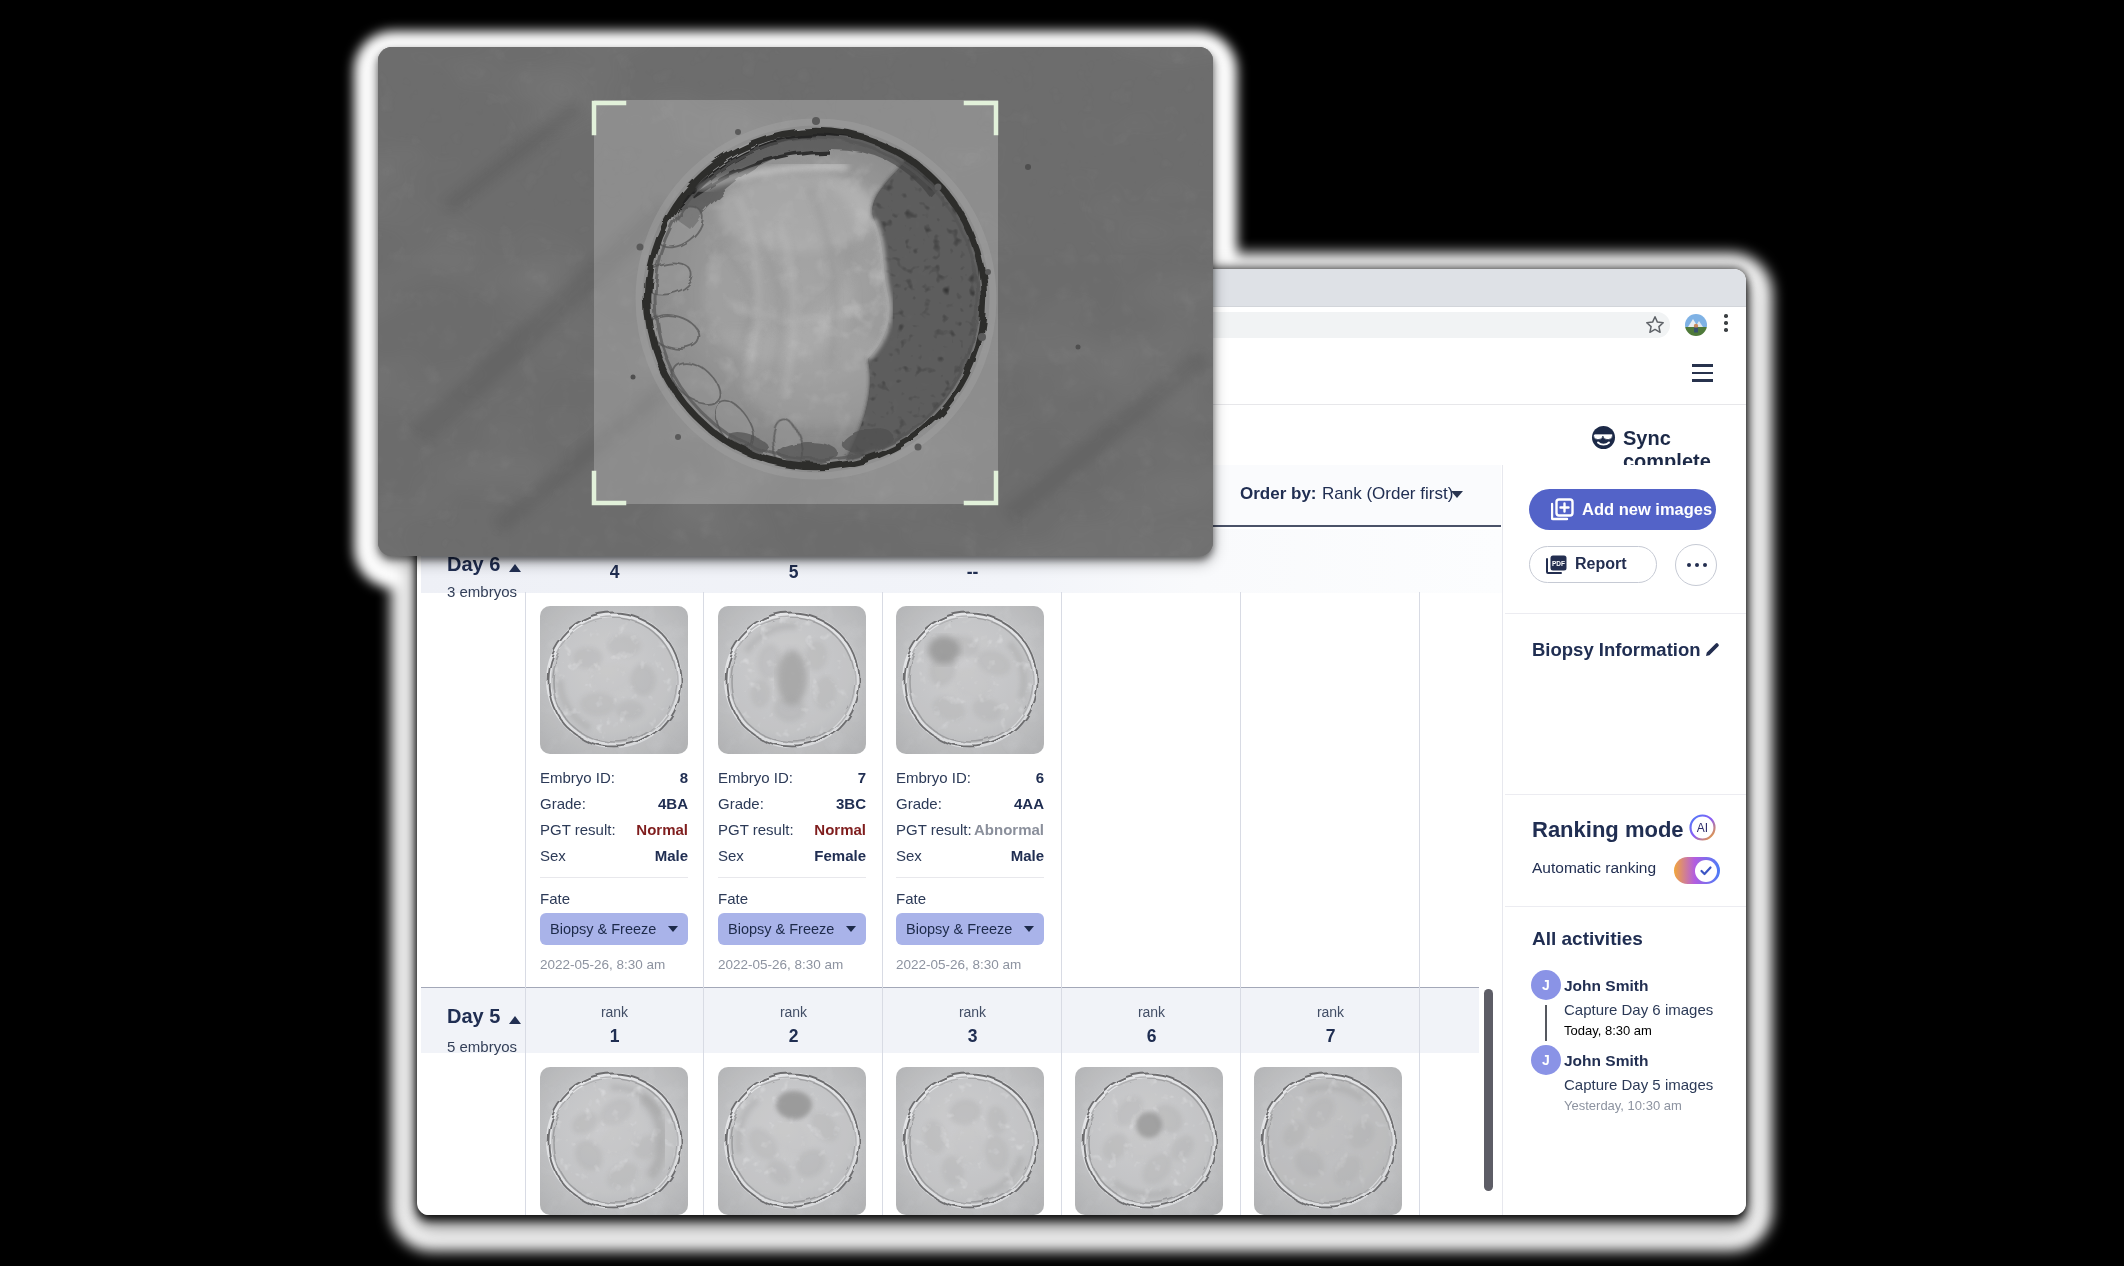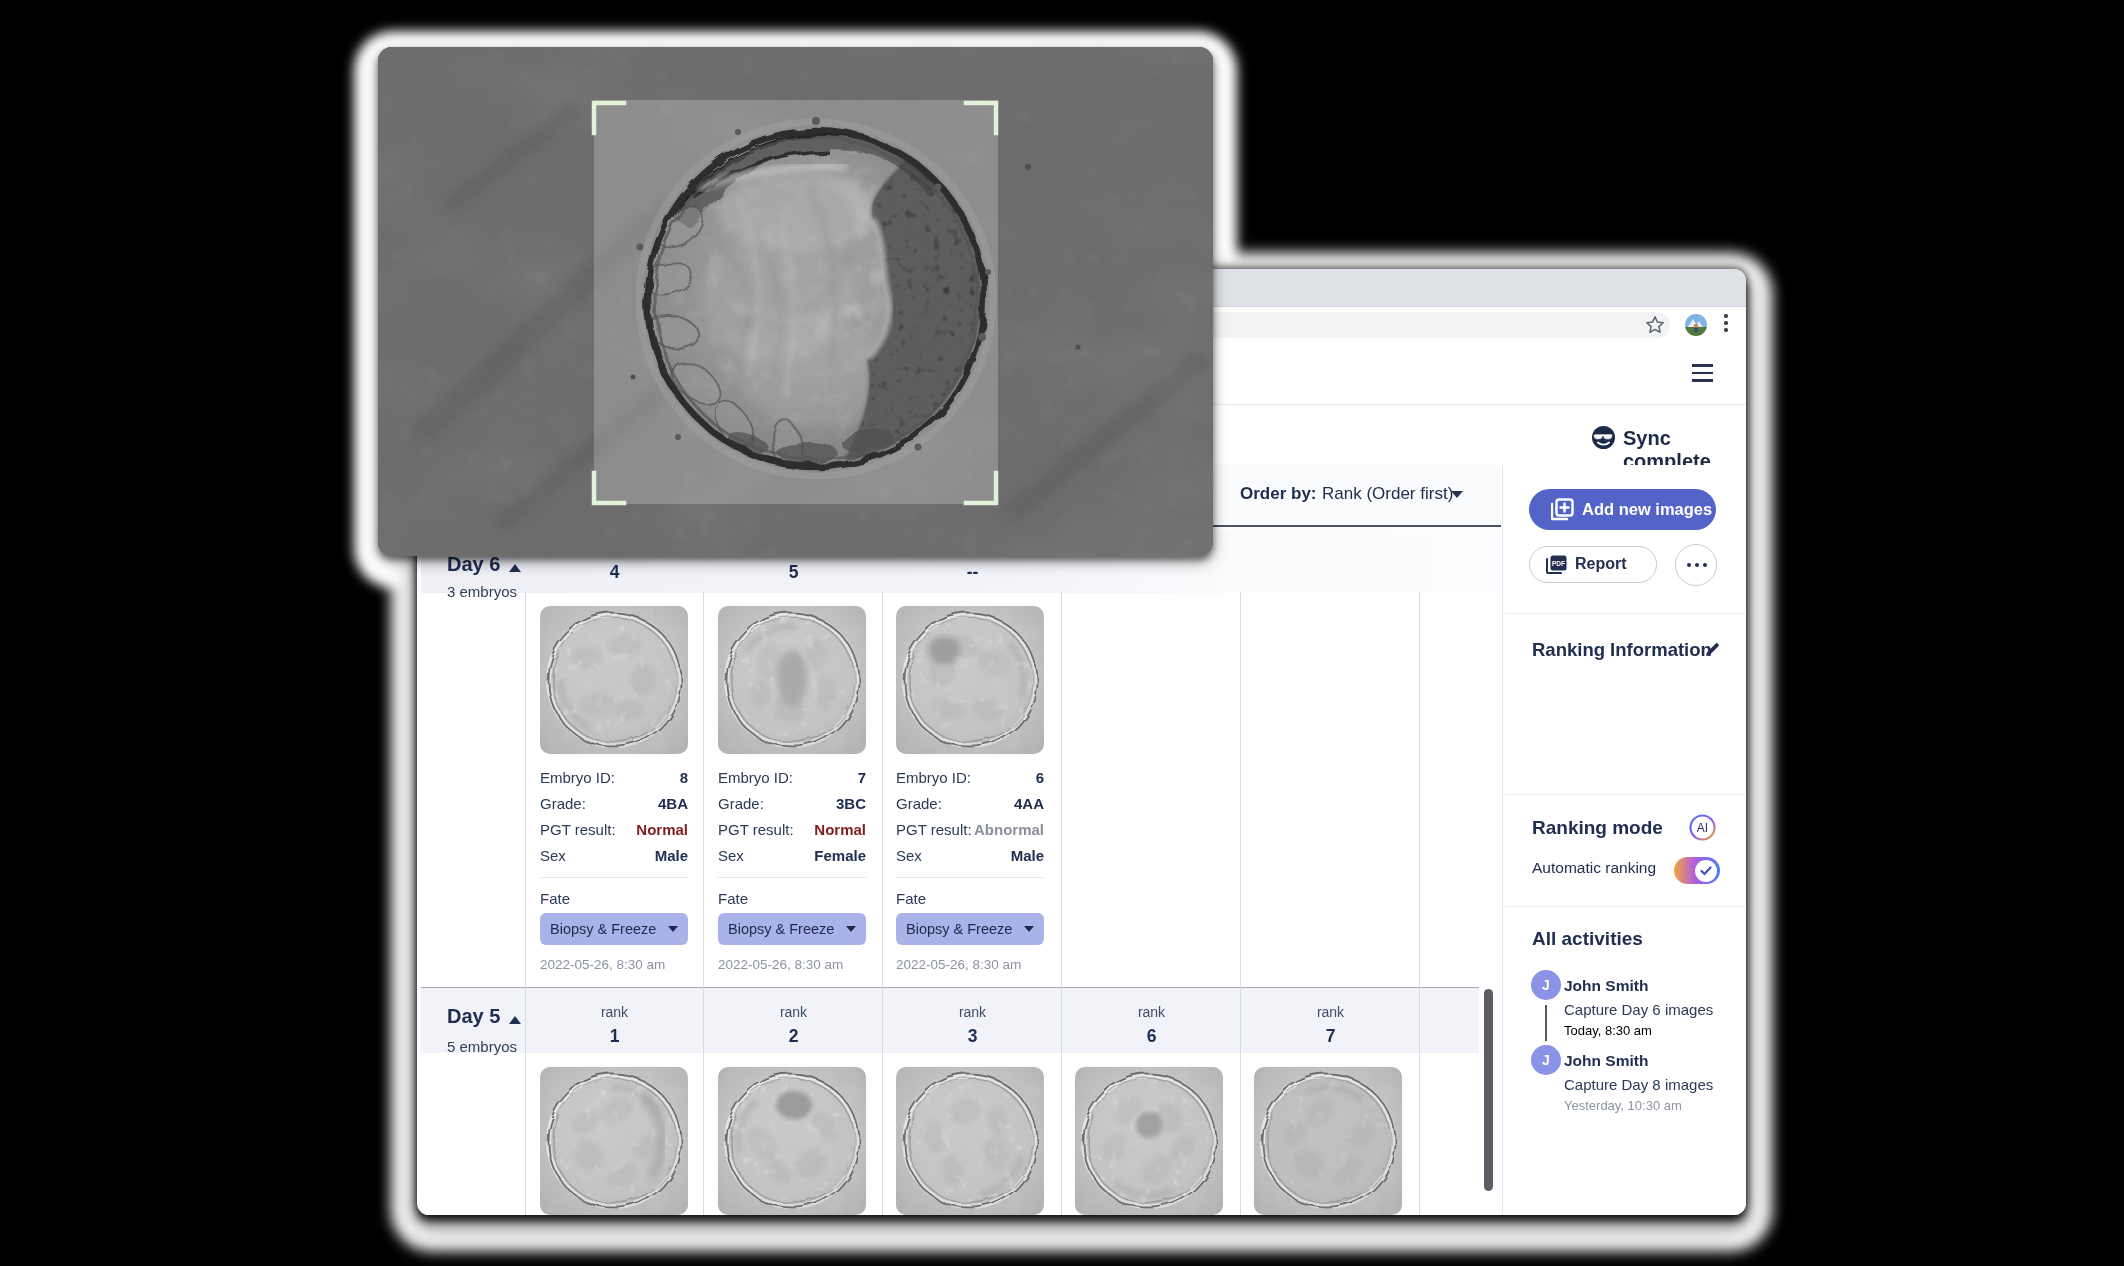--- a/index.html
+++ b/index.html
@@ -372,26 +372,26 @@
       <span class="abs" style="left:45px;top:8px;font-size:16px;color:#232e50;font-weight:bold">Report</span>
     </div>
 
     <div class="abs" style="left:172px;top:79px;width:42px;height:42px;border-radius:50%;border:1.5px solid #c6cad4;background:#fff">
       <span class="abs" style="left:11px;top:18px;width:4px;height:4px;border-radius:50%;background:#232e50"></span>
       <span class="abs" style="left:19px;top:18px;width:4px;height:4px;border-radius:50%;background:#232e50"></span>
       <span class="abs" style="left:27px;top:18px;width:4px;height:4px;border-radius:50%;background:#232e50"></span>
     </div>
     <div class="divider" style="top:148px"></div>
 
-    <span class="abs navy b" style="left:29px;top:174px;font-size:18.5px">Ranking Information</span>
+    <span class="abs navy b" style="left:29px;top:174px;font-size:18.5px">Biopsy Information</span>
     <svg class="abs" style="left:201px;top:176px" width="17" height="17" viewBox="0 0 17 17">
       <path d="M2 15 L2.8 11.6 L11.8 2.6 a1.4 1.4 0 0 1 2 0 l0.6 0.6 a1.4 1.4 0 0 1 0 2 L5.4 14.2 Z" fill="#232e50"></path>
     </svg>
     <div class="divider" style="top:329px"></div>
-    <span class="abs navy b" style="left:29px;top:352px;font-size:19px">Ranking mode</span>
+    <span class="abs navy b" style="left:29px;top:352px;font-size:22px">Ranking mode</span>
 
     <svg class="abs" style="left:186px;top:349px" width="27" height="27" viewBox="0 0 27 27">
       <defs>
           <linearGradient id="aig" x1="0" y1="0" x2="1" y2="1">
         <stop offset="0" stop-color="#4a7cf8"></stop>
             <stop offset="0.5" stop-color="#8b5cf6"></stop>
             <stop offset="1" stop-color="#f5a623"></stop>
       </linearGradient>
         </defs>
       <circle cx="13.5" cy="13.5" r="12" fill="#fff" stroke="url(#aig)" stroke-width="2.2"></circle>
@@ -410,21 +410,21 @@
     <span class="abs navy b" style="left:29px;top:463px;font-size:19px">All activities</span>
 
     <div class="abs" style="left:28px;top:505px;width:30px;height:30px;border-radius:50%;background:#8a93e6;text-align:center;line-height:30px;color:#fff;font-weight:bold;font-size:14px">J</div>
     <span class="abs b" style="left:61px;top:512px;font-size:15.5px;color:#222f52">John Smith</span>
     <span class="abs" style="left:61px;top:536px;font-size:15px;color:#2c3a57">Capture Day 6 images</span>
     <span class="abs" style="left:61px;top:558px;font-size:13px;color:#000000">Today, 8:30 am</span>
     <div class="abs" style="left:42px;top:540px;width:2px;height:36px;background:#55585f"></div>
 
     <div class="abs" style="left:28px;top:580px;width:30px;height:30px;border-radius:50%;background:#8a93e6;text-align:center;line-height:30px;color:#fff;font-weight:bold;font-size:14px">J</div>
     <span class="abs b" style="left:61px;top:587px;font-size:15.5px;color:#222f52">John Smith</span>
-    <span class="abs" style="left:61px;top:611px;font-size:15px;color:#2c3a57">Capture Day 8 images</span>
+    <span class="abs" style="left:61px;top:611px;font-size:15px;color:#2c3a57">Capture Day 5 images</span>
     <span class="abs" style="left:61px;top:633px;font-size:13px;color:#8d93a0">Yesterday, 10:30 am</span>
   </div>
 </div>
 <div id="panel">
 <svg width="835" height="509" viewBox="0 0 835 509">
   <defs>
     <radialGradient id="embg" cx="0.47" cy="0.44" r="0.62">
       <stop offset="0" stop-color="#c6c6c6"></stop>
           <stop offset="0.45" stop-color="#b6b6b6"></stop>
       <stop offset="0.75" stop-color="#9a9a9a"></stop>

